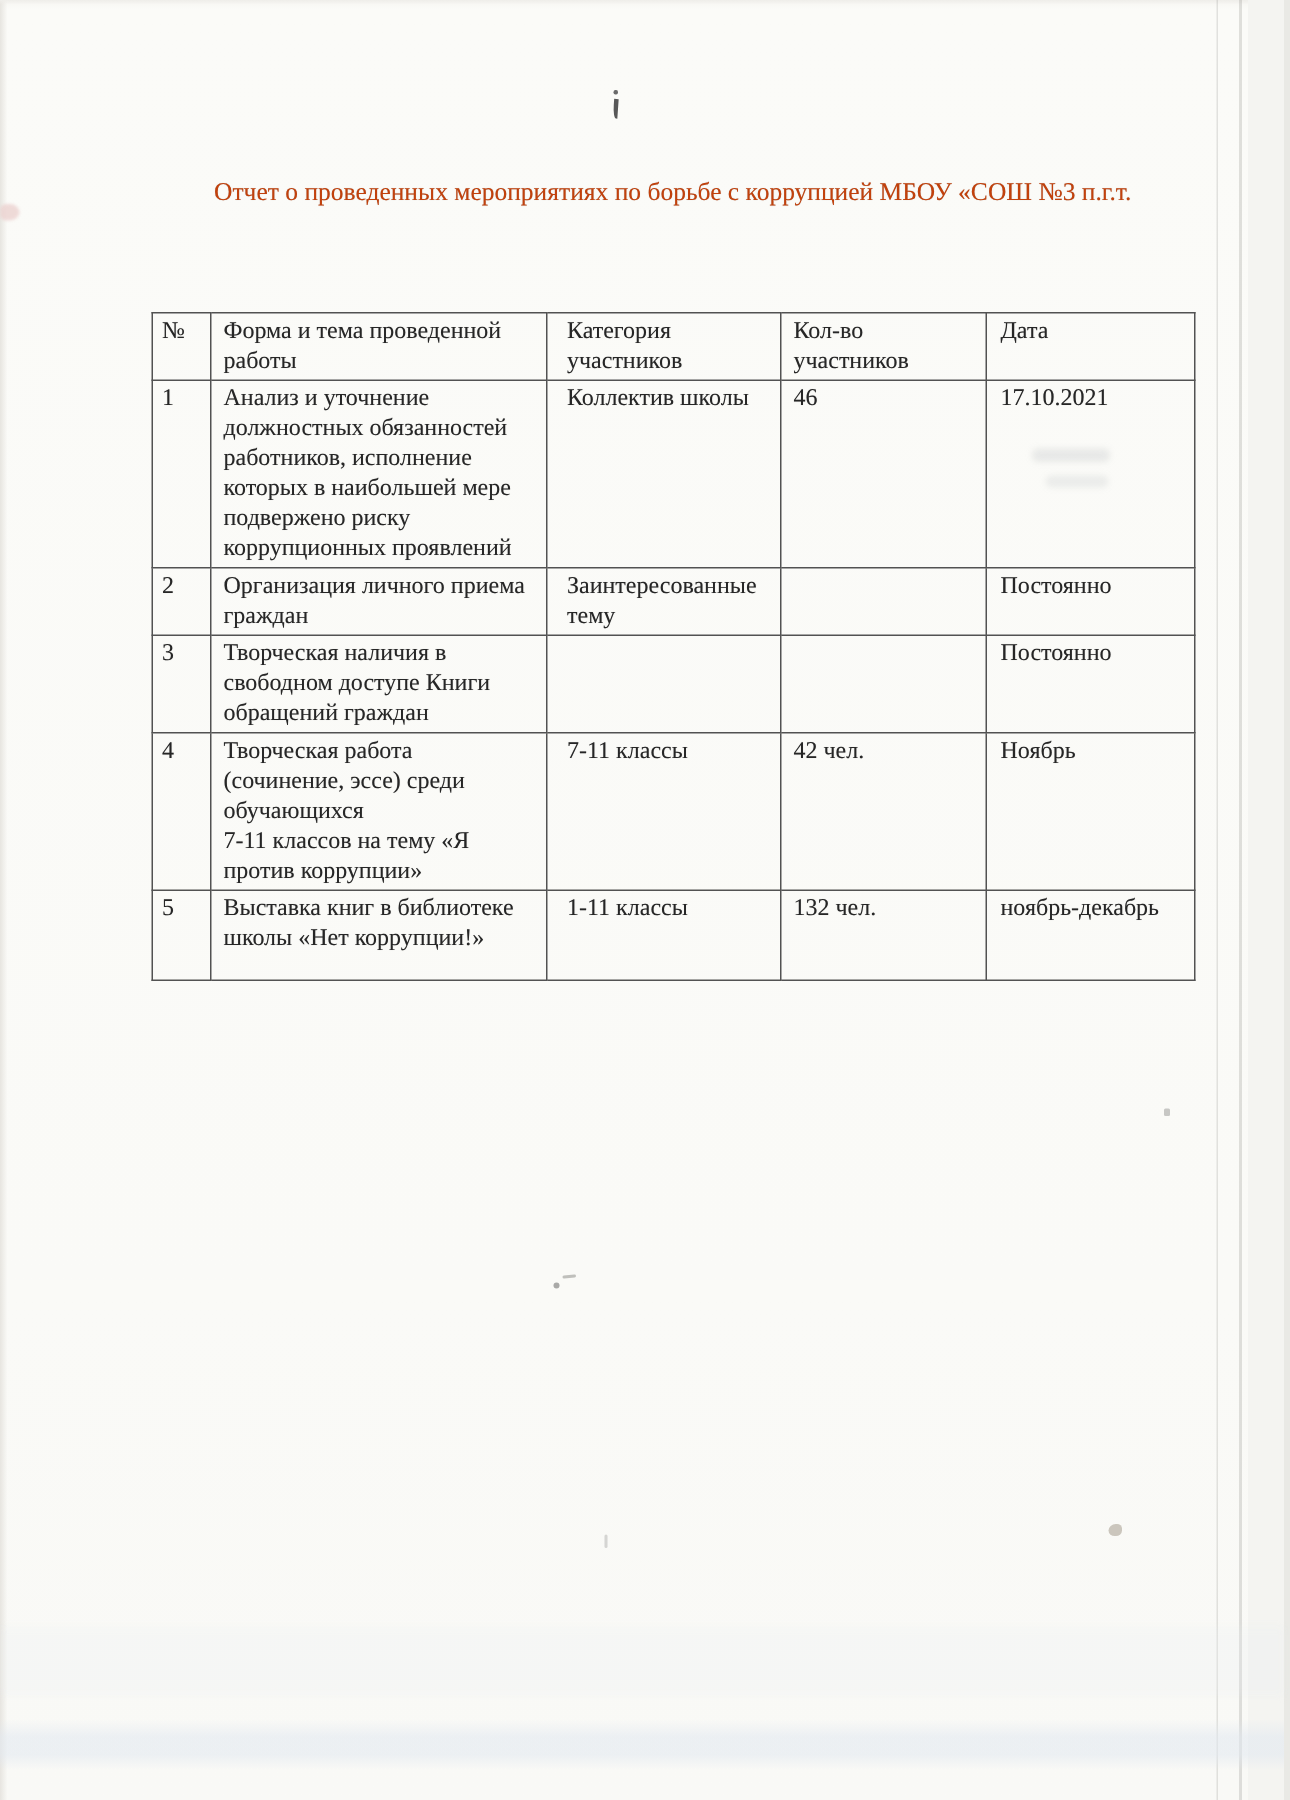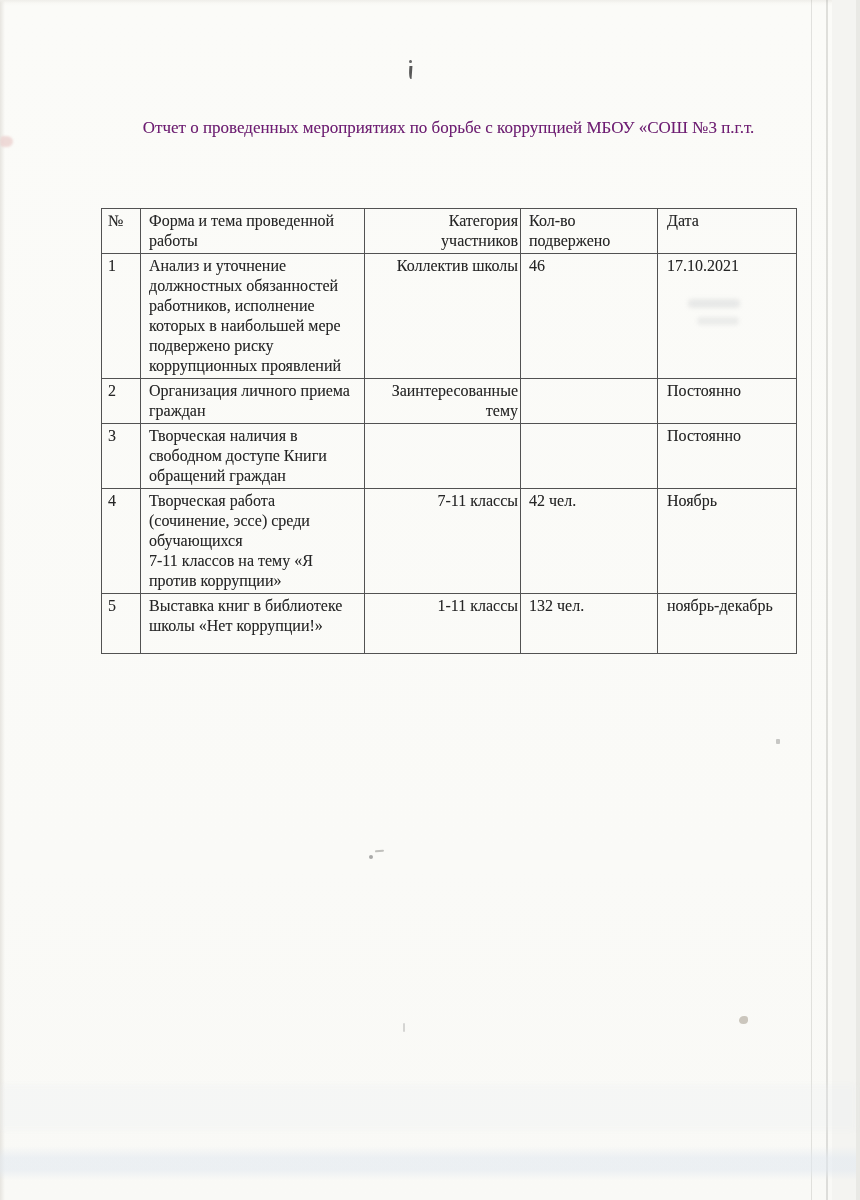--- a/index.html
+++ b/index.html
@@ -39,39 +39,39 @@
     position: absolute; left: 0; top: 1146px; width: 856px; height: 34px;
     background: linear-gradient(180deg, rgba(225,232,240,0) 0%, rgba(225,232,240,.55) 35%, rgba(225,232,240,.55) 70%, rgba(225,232,240,0) 100%);
   }
   .bottom-band-2 {
     position: absolute; left: 0; top: 1085px; width: 856px; height: 45px;
     background: rgba(232,237,243,.22); filter: blur(3px);
   }
   
   .title-block {
     position: absolute; left: 101px; top: 111px; width: 695px;
-    text-align: center; color: #701a75; font-size: 17px; line-height: 33px;
+    text-align: center; color: #c2410c; font-size: 17px; line-height: 33px;
     text-shadow: 0 0 .5px rgba(60,60,60,.35);
   }
   
   table.report {
     position: absolute; left: 101px; top: 208px; width: 695px;
     border-collapse: collapse; table-layout: fixed;
   }
   .report th, .report td {
     border: 1.6px solid #525252;
     vertical-align: top; text-align: left;
     font-weight: normal;
     font-size: 16px; line-height: 20px; color: #262626;
     padding: 2px 2px 2px 8px;
     white-space: pre;
     text-shadow: 0 0 .5px rgba(60,60,60,.35);
     overflow: hidden;
   }
-  .report th:nth-child(3), .report td:nth-child(3) { padding-left: 13px; text-align: right; }
+  .report th:nth-child(3), .report td:nth-child(3) { padding-left: 13px; }
   .report th:nth-child(5), .report td:nth-child(5) { padding-left: 9px; margin-top: 40px; }
   .report th:nth-child(1), .report td:nth-child(1) { padding-left: 6px; }
   .report thead tr     { height: 42px; }
   .report tbody tr:nth-child(1) { height: 121px; }
   .report tbody tr:nth-child(2) { height: 39px; }
   .report tbody tr:nth-child(3) { height: 61px; }
   .report tbody tr:nth-child(4) { height: 97px; }
   .report tbody tr:nth-child(5) { height: 60px; }
   
   .squiggle {
@@ -122,21 +122,21 @@
       <col style="width:139px">
   </colgroup>
   <thead>
     <tr>
       <th>№</th>
       <th>Форма и тема проведенной
 работы</th>
       <th>Категория
 участников</th>
       <th>Кол-во
-подвержено</th>
+участников</th>
       <th>Дата</th>
     </tr>
   </thead>
   <tbody>
     <tr>
       <td>1</td>
       <td>Анализ и уточнение
 должностных обязанностей
 работников, исполнение
 которых в наибольшей мере

